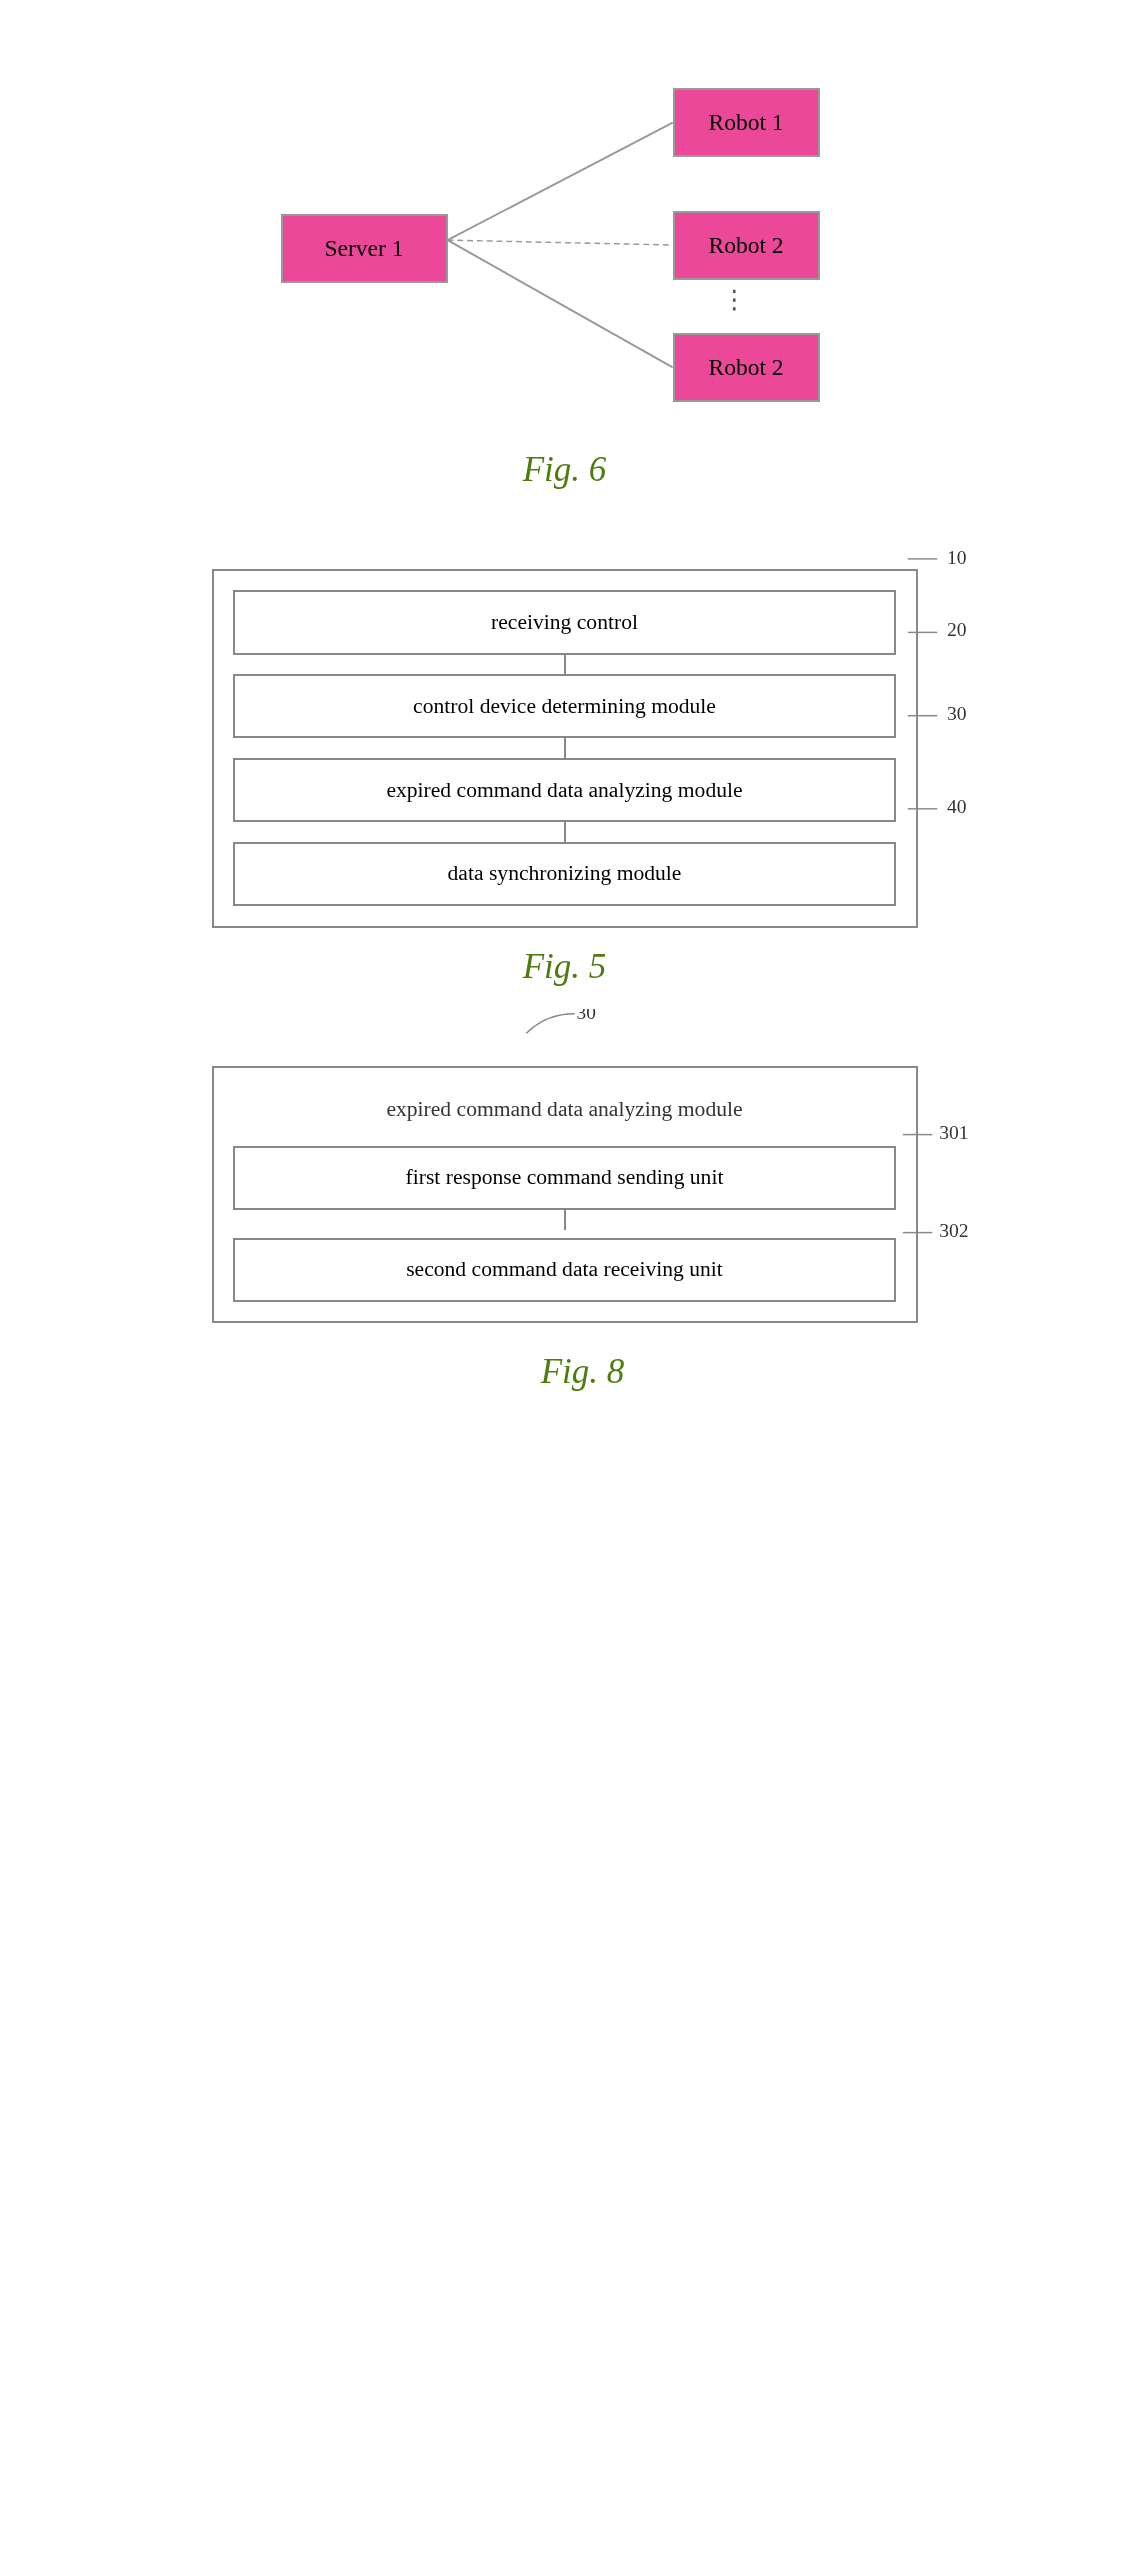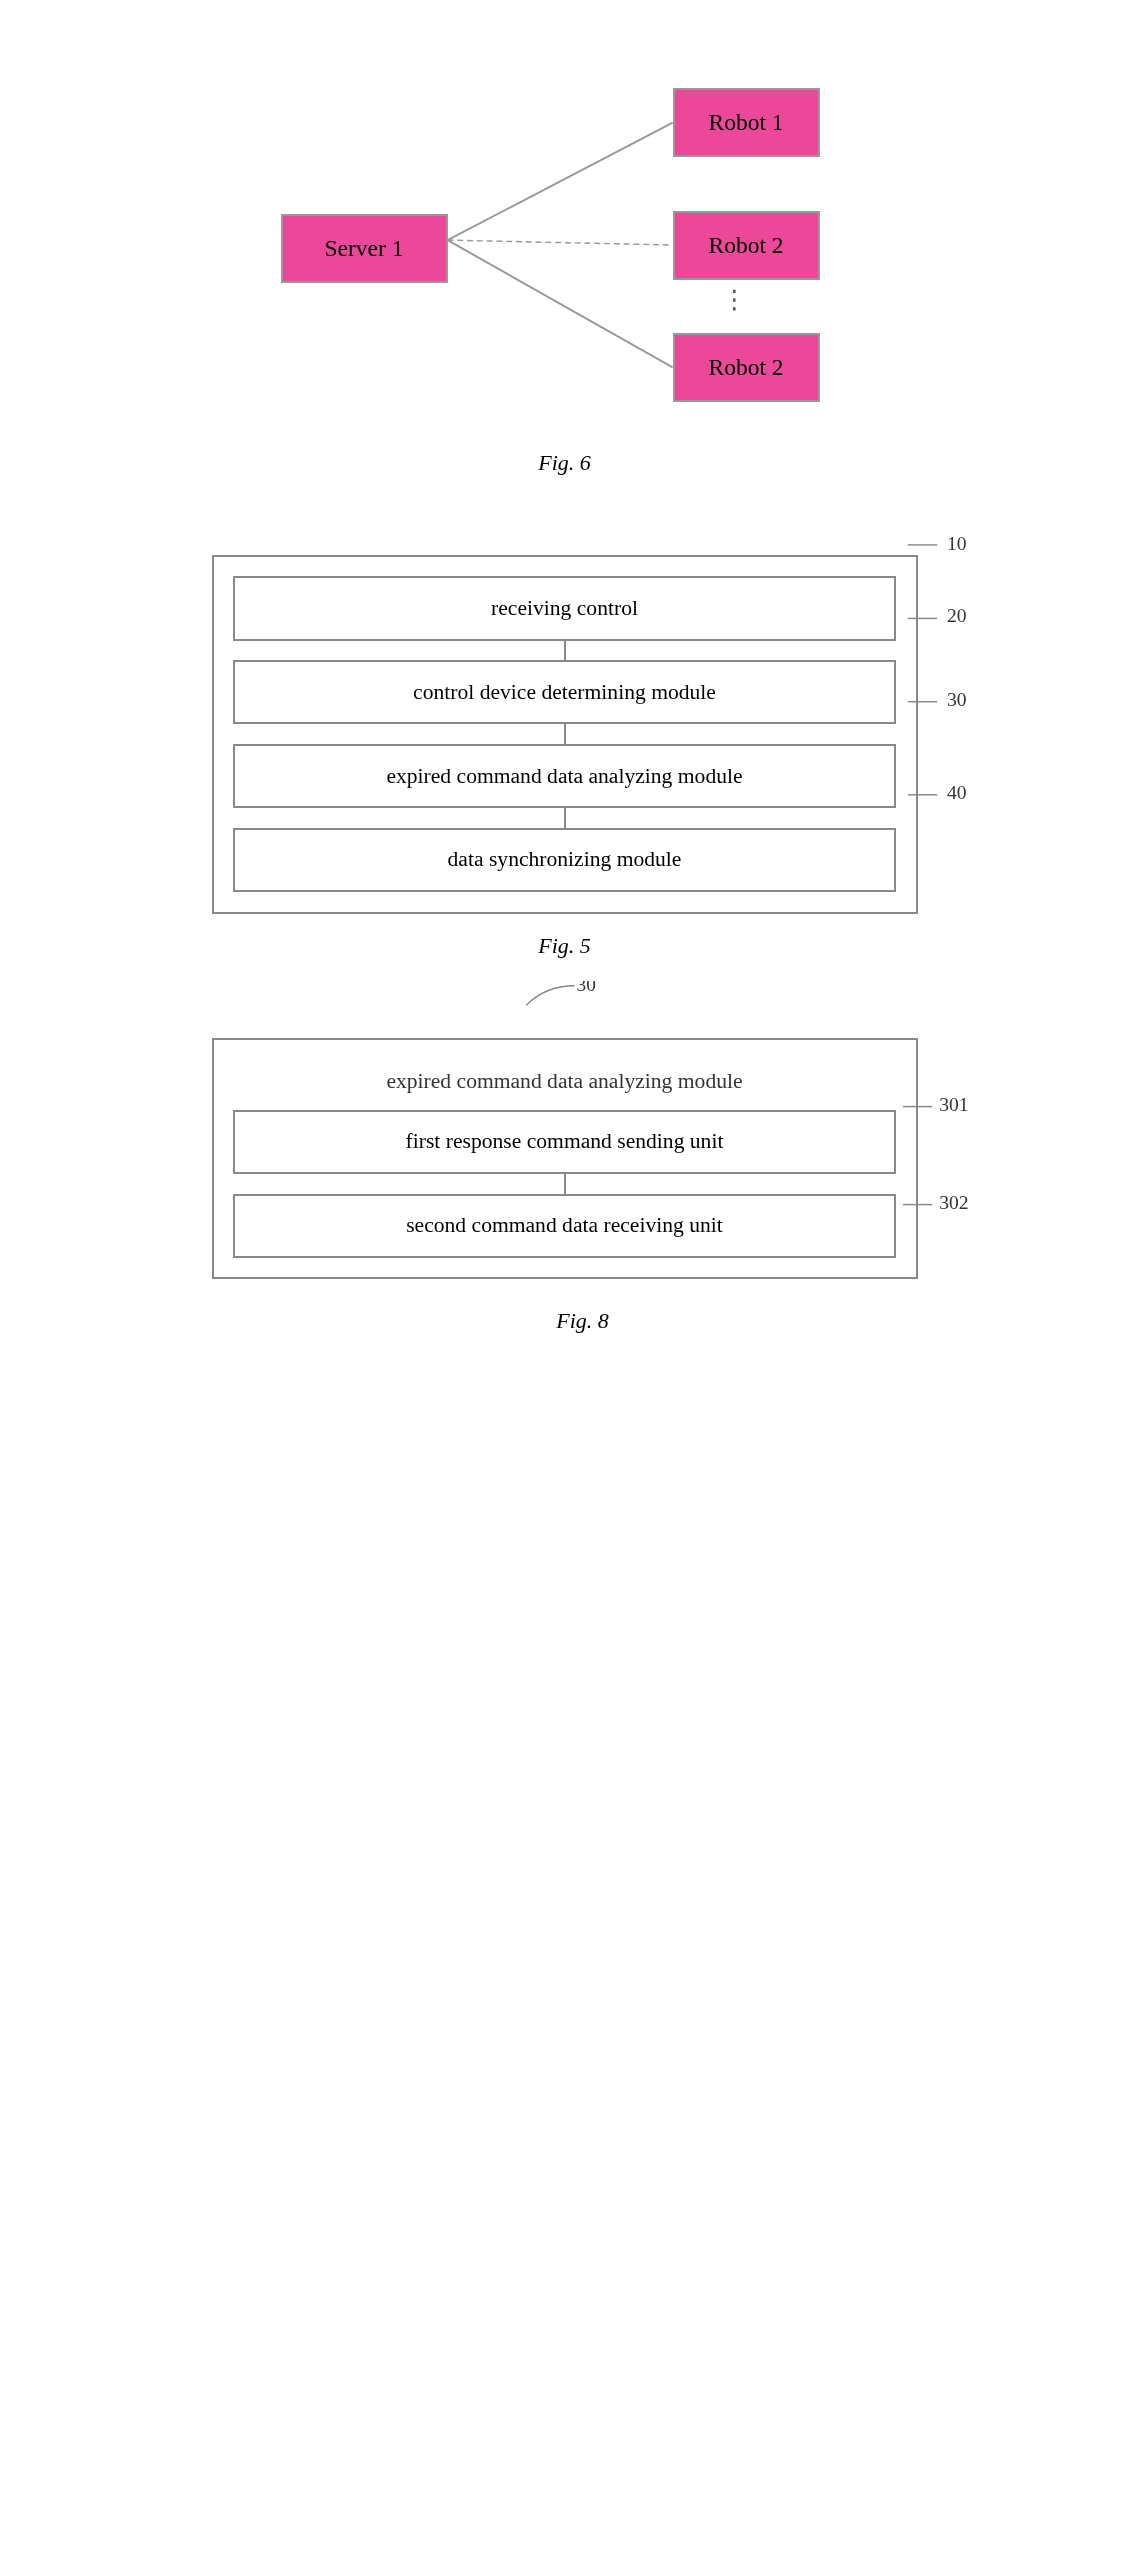--- a/index.html
+++ b/index.html
@@ -16,24 +16,24 @@
 
     .figure-section {
       width: 882px;
       margin-bottom: 59px;
       display: flex;
       flex-direction: column;
       align-items: center;
     }
 
     .fig-caption {
-      font-size: 22px;
+      font-size: 35px;
       margin-top: 19.6px;
       font-style: italic;
-      color: #000000;
+      color: #4d7c0f;
     }
 
     
     .fig6-diagram {
       position: relative;
       width: 686px;
       height: 372px;
       margin-top: 19.6px;
     }
 
@@ -119,20 +119,21 @@
       padding: 9.8px 0 15.7px 0;
       color: #333;
     }
 
     .fig8-module {
       border: 2px solid #888;
       padding: 17.6px 19.6px;
       font-size: 21.6px;
       text-align: center;
       background: #fff;
+      margin-top: 8px;
     }
   </style>
 </head>
 <body>
 
 <div class="figure-section">
   <div class="fig6-diagram">
     <svg class="fig6-svg" viewBox="0 0 700 380" width="686" height="372">
 
       <line x1="230" y1="185" x2="460" y2="65" stroke="#999" stroke-width="2"></line>

